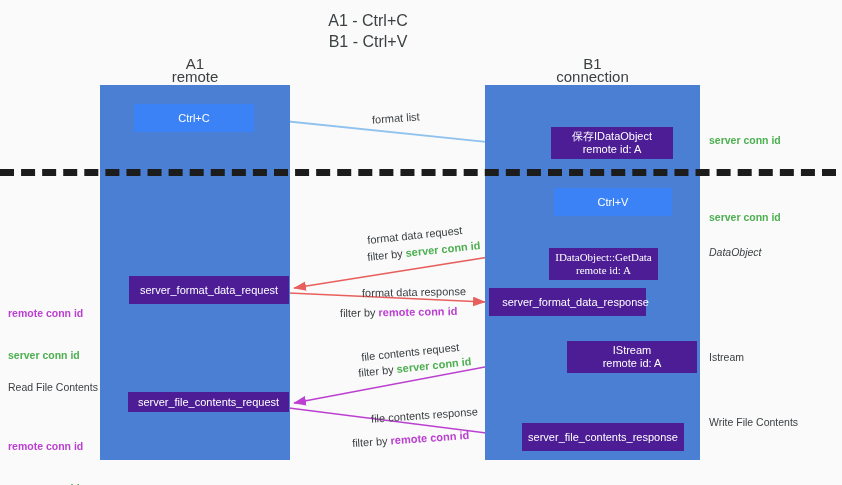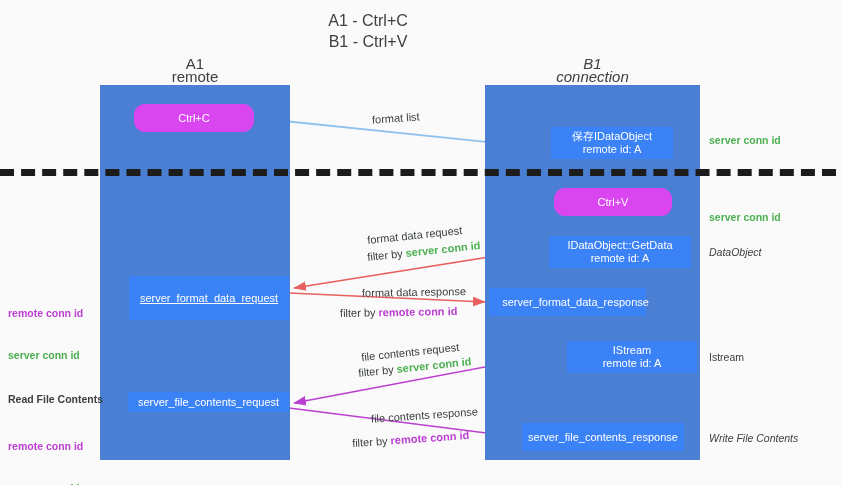--- a/index.html
+++ b/index.html
@@ -36,21 +36,21 @@
 
   
   .col-header {
     text-align: center;
     font-size: 15px;
     line-height: 13px;
     color: #3c4043;
     white-space: pre;
   }
   #hdr-a1 { left: 100px; top: 57px; width: 190px; }
-  #hdr-b1 { left: 485px; top: 57px; width: 215px; font-style: italic; }
+  #hdr-b1 { left: 485px; top: 57px; width: 215px; }
 
   
   .lane {
     background: #4a7fd4;
   }
   #lane-a1 { left: 100px; top: 85px; width: 190px; height: 375px; }
   #lane-b1 { left: 485px; top: 85px; width: 215px; height: 375px; }
 
   
   #divider {
@@ -66,28 +66,28 @@
     display: flex;
     flex-direction: column;
     align-items: center;
     justify-content: center;
     color: #ffffff;
     font-size: 11px;
     line-height: 13px;
     text-align: center;
     white-space: pre;
   }
-  .node.green  { background: #d946ef; border-radius: 11px; }
-  .node.orange { background: #3b82f6; }
+  .node.green  { background: #3b82f6; }
+  .node.orange { background: #4c1d95; }
 
   #node-ctrlc  { left: 134px; top: 104px; width: 120px; height: 28px; }
   #node-dataobj{ left: 551px; top: 127px; width: 122px; height: 32px; }
   #node-ctrlv  { left: 554px; top: 180px; width: 118px; height: 28px; margin-top: 8px; }
-  #node-getdata{ left: 549px; top: 236px; width: 142px; height: 32px; }
-  #node-fmtreq { left: 129px; top: 276px; width: 160px; height: 44px; text-decoration: underline; }
+  #node-getdata{ left: 549px; top: 248px; width: 109px; height: 32px; font-family: Liberation Serif, serif; }
+  #node-fmtreq { left: 129px; top: 276px; width: 160px; height: 28px; }
   #node-fmtresp{ left: 489px; top: 288px; width: 157px; height: 28px; padding-left: 16px; }
   #node-istream{ left: 567px; top: 341px; width: 130px; height: 32px; }
   #node-filereq{ left: 128px; top: 392px; width: 161px; height: 20px; }
   #node-fileresp{ left: 522px; top: 423px; width: 162px; height: 28px; text-align: center; }
 
   
   .edge-label {
     font-size: 11px;
     line-height: 15px;
     color: #3c4043;
@@ -115,24 +115,24 @@
     font-size: 10.5px;
     line-height: 14px;
     white-space: pre;
   }
   .side-note.plain { color: #3c4043; }
 
   #note-right-1 { left: 709px; top: 133px; }
   #note-right-2 { left: 709px; top: 210px; }
   #note-dataobject { left: 709px; top: 245px; font-style: italic; }
   #note-istream    { left: 709px; top: 350px; }
-  #note-writefile  { left: 709px; top: 431px; font-style: italic; }
+  #note-writefile  { left: 709px; top: 415px; }
 
   #note-left-1 { left: 8px; top: 278px; }
-  #note-readfile { left: 8px; top: 392px; font-weight: bold; }
+  #note-readfile { left: 8px; top: 380px; }
   #note-left-2 { left: 8px; top: 411px; }
   .note-left-block  { text-align: left; }
 </style>
 </head>
 <body>
 
 <svg id="canvas" viewBox="0 0 842 485" xmlns="http://www.w3.org/2000/svg">
   <defs>
     <marker id="ah-blue" markerWidth="9" markerHeight="9" refX="7.5" refY="3" orient="auto" markerUnits="strokeWidth">
       <path d="M0,0 L8,3 L0,6 z" fill="#8fc2ee"></path>

